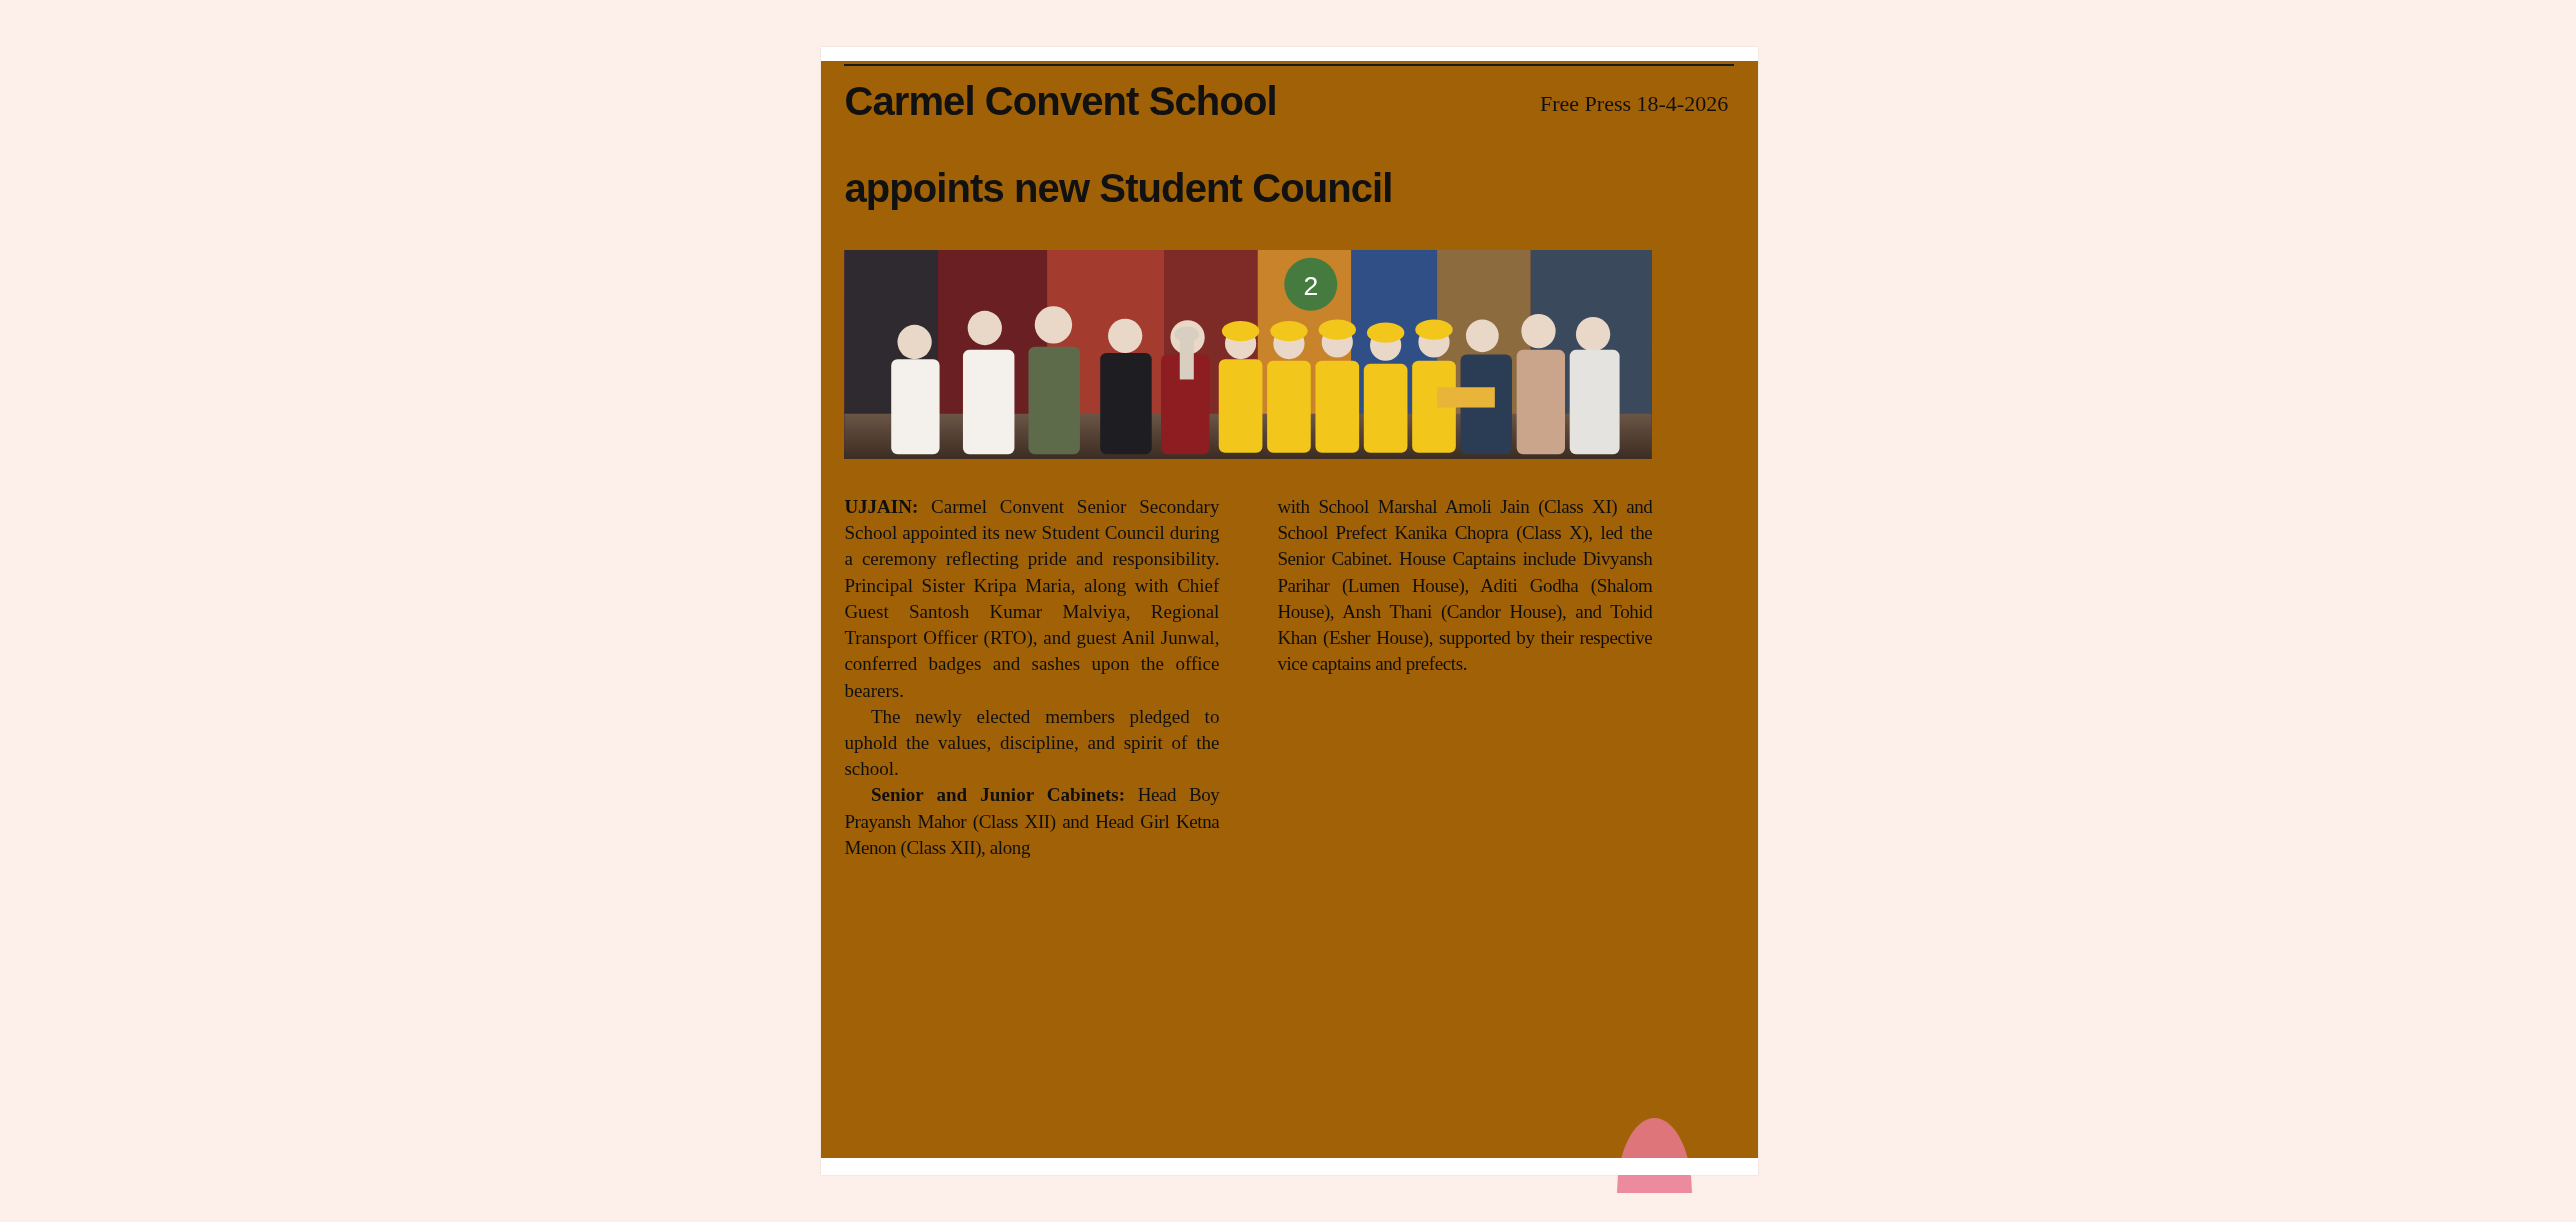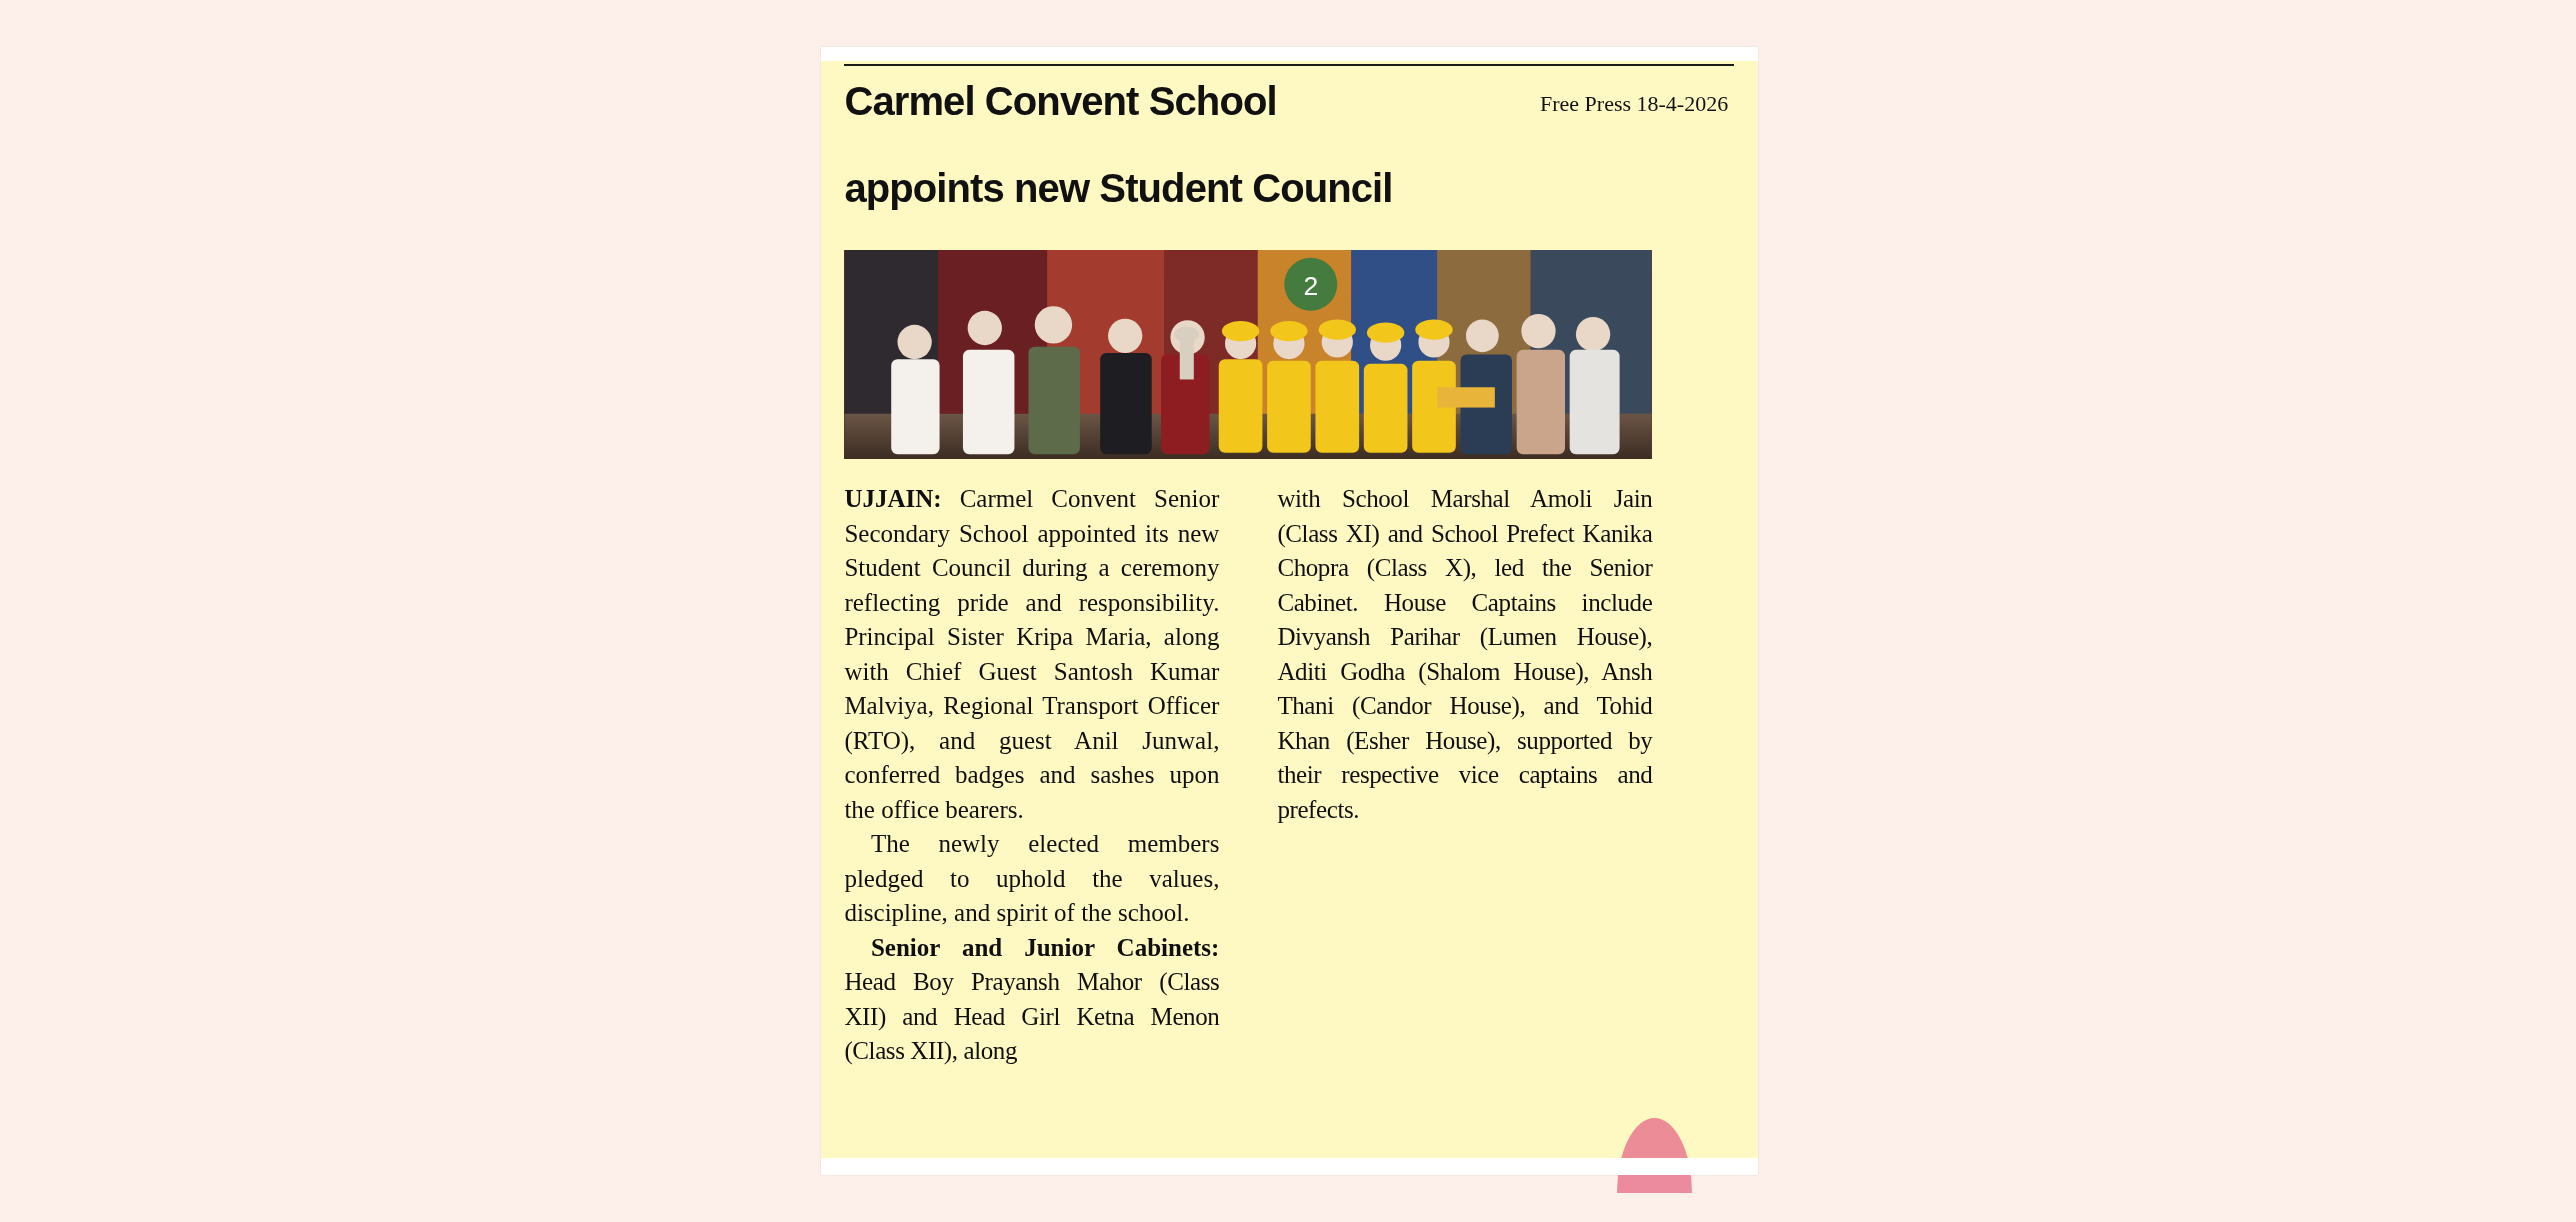--- a/index.html
+++ b/index.html
@@ -12,21 +12,21 @@
   }
   body {
     font-family: "Liberation Serif", serif;
   }
   .page {
     position: absolute;
     left: 821px;
     top: 47px;
     width: 937px;
     height: 1128px;
-    background: #fef9c3;
+    background: #a16207;
     box-shadow: 0 0 1.6px rgba(0,0,0,0.12);
   }
   .clip-edge-top {
     position: absolute;
     left: 0;
     top: 0;
     width: 100%;
     height: 14px;
     background: #ffffff;
   }
@@ -79,23 +79,23 @@
   .photo svg { display: block; }
   .columns {
     position: absolute;
     left: 23.4px;
     top: 431px;
     width: 808px;
     height: 679px;
   }
   .col {
     position: absolute;
-    top: 4px;
+    top: 16px;
     width: 375px;
-    font-size: 25px;
+    font-size: 19px;
     line-height: 1.38;
     color: #0f0f0f;
     text-align: justify;
     text-justify: inter-word;
     hyphens: manual;
   }
   .col.left { left: 0; }
   .col.right { left: 433px; }
   .col p { margin: 0; }
   .col p.indent { text-indent: 26.5px; }

